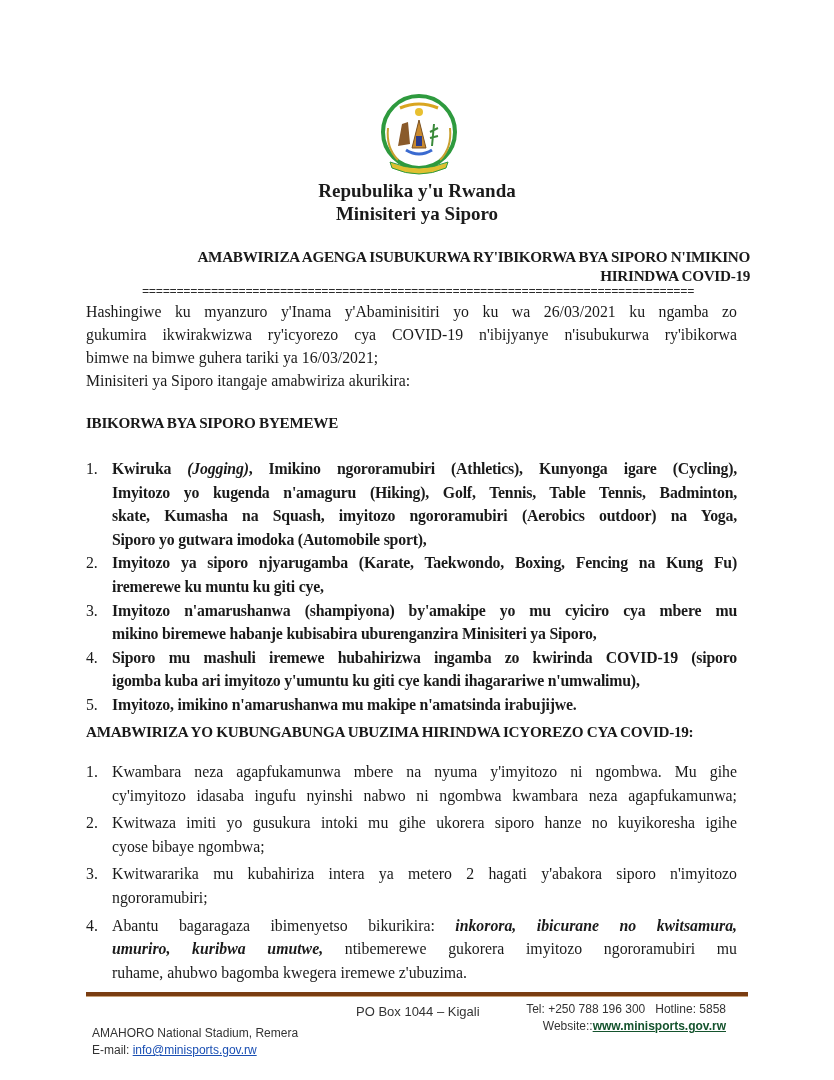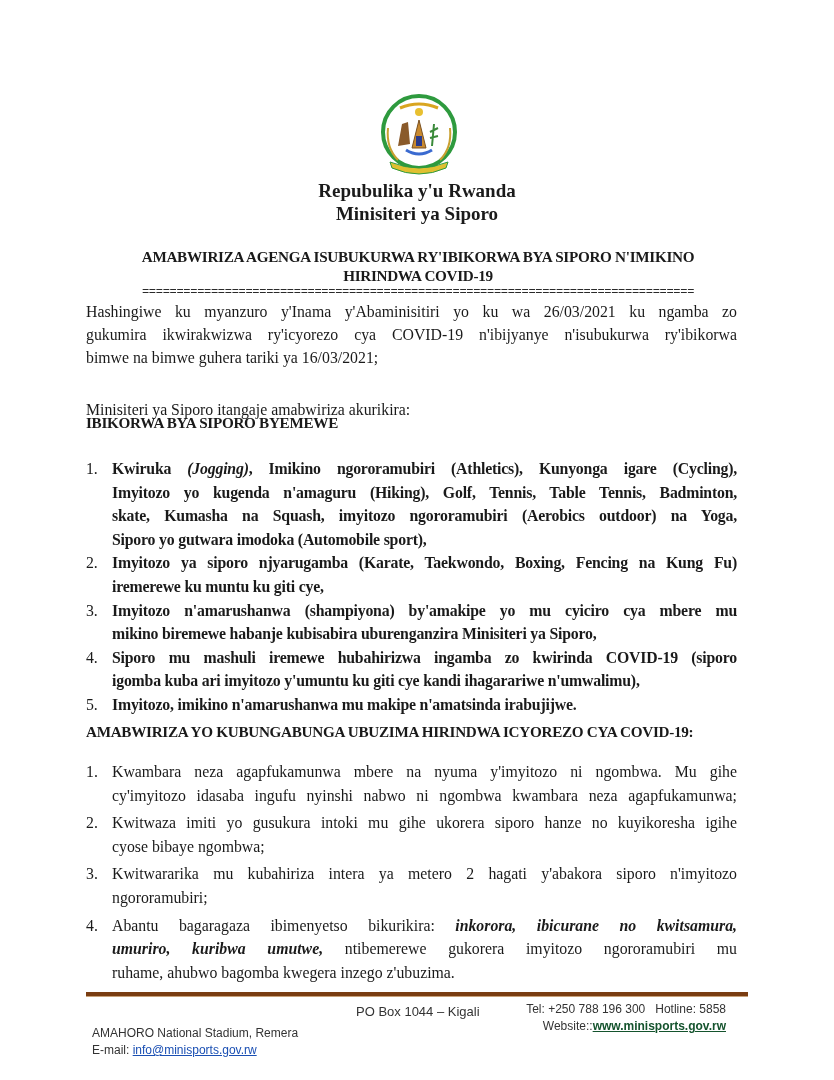--- a/index.html
+++ b/index.html
@@ -14,21 +14,21 @@
   .emblem { position: absolute; left: 372px; top: 88px; width: 94px; height: 92px; }
 
   .republic {
     position: absolute; left: 0; width: 834px; text-align: center;
     font-weight: bold; font-size: 19px; letter-spacing: 0px;
   }
   .republic.l1 { top: 180px; }
   .republic.l2 { top: 203px; }
 
   .doc-title {
-    position: absolute; left: 86px; width: 664px; text-align: center;
+    position: absolute; left: 86px; width: 664px; text-align: right;
     font-weight: bold; font-size: 15.2px; letter-spacing: -0.3px;
     line-height: 19px;
   }
   .doc-title.l1 { top: 247px; }
   .doc-title.l2 { top: 266px; }
 
   .separator {
     position: absolute; left: 98px; width: 640px; top: 285px; height: 14px;
     font-family: "Liberation Mono", "DejaVu Sans Mono", monospace;
     font-size: 12px; letter-spacing: -0.3px; color: #2a2a2a; overflow: hidden;
@@ -99,21 +99,21 @@
   <div class="republic l2">Minisiteri ya Siporo</div>
 
   <div class="doc-title l1">AMABWIRIZA AGENGA ISUBUKURWA RY'IBIKORWA BYA SIPORO N'IMIKINO</div>
   <div class="doc-title l2">HIRINDWA COVID-19</div>
 
   <div class="separator">================================================================================</div>
 
   <div class="para" style="top:300px;">Hashingiwe ku myanzuro y'Inama y'Abaminisitiri yo ku wa 26/03/2021 ku ngamba zo</div>
   <div class="para" style="top:323px;">gukumira ikwirakwizwa ry'icyorezo cya COVID-19 n'ibijyanye n'isubukurwa ry'ibikorwa</div>
   <div class="para last" style="top:346px;">bimwe na bimwe guhera tariki ya 16/03/2021;</div>
-  <div class="para last" style="top:369px;margin-top:29px;">Minisiteri ya Siporo itangaje amabwiriza akurikira:</div>
+  <div class="para last" style="top:369px;">Minisiteri ya Siporo itangaje amabwiriza akurikira:</div>
 
   <div class="section-heading" style="top:414px;">IBIKORWA BYA SIPORO BYEMEWE</div>
 
   <div class="list" style="top:457px;">
     <div class="list-item bold">
       <span class="num">1.</span>
       <span class="line"><span>Kwiruka </span><span class="it">(Jogging)</span><span>, Imikino ngororamubiri (Athletics), Kunyonga igare (Cycling),</span></span>
       <span class="line">Imyitozo yo kugenda n'amaguru (Hiking), Golf, Tennis, Table Tennis, Badminton,</span>
       <span class="line">skate, Kumasha na Squash, imyitozo ngororamubiri (Aerobics outdoor) na Yoga,</span>
       <span class="line end">Siporo yo gutwara imodoka (Automobile sport),</span>
@@ -154,21 +154,21 @@
     </div>
     <div class="list-item" style="margin-bottom:4px;">
       <span class="num">3.</span>
       <span class="line">Kwitwararika mu kubahiriza intera ya metero 2 hagati y'abakora siporo n'imyitozo</span>
       <span class="line end">ngororamubiri;</span>
     </div>
     <div class="list-item">
       <span class="num">4.</span>
       <span class="line"><span>Abantu bagaragaza ibimenyetso bikurikira: </span><span class="bi">inkorora, ibicurane no kwitsamura,</span></span>
       <span class="line"><span class="bi">umuriro, kuribwa umutwe,</span><span> ntibemerewe gukorera imyitozo ngororamubiri mu</span></span>
-      <span class="line end">ruhame, ahubwo bagomba kwegera inzego z'ubuzima.</span>
+      <span class="line end">ruhame, ahubwo bagomba kwegera iremewe z'ubuzima.</span>
     </div>
   </div>
 
   <div class="footer-rule"></div>
 
   <div class="footer left">
     <div>AMAHORO National Stadium, Remera</div>
     <div><span>E-mail: </span><a>info@minisports.gov.rw</a></div>
   </div>
 

